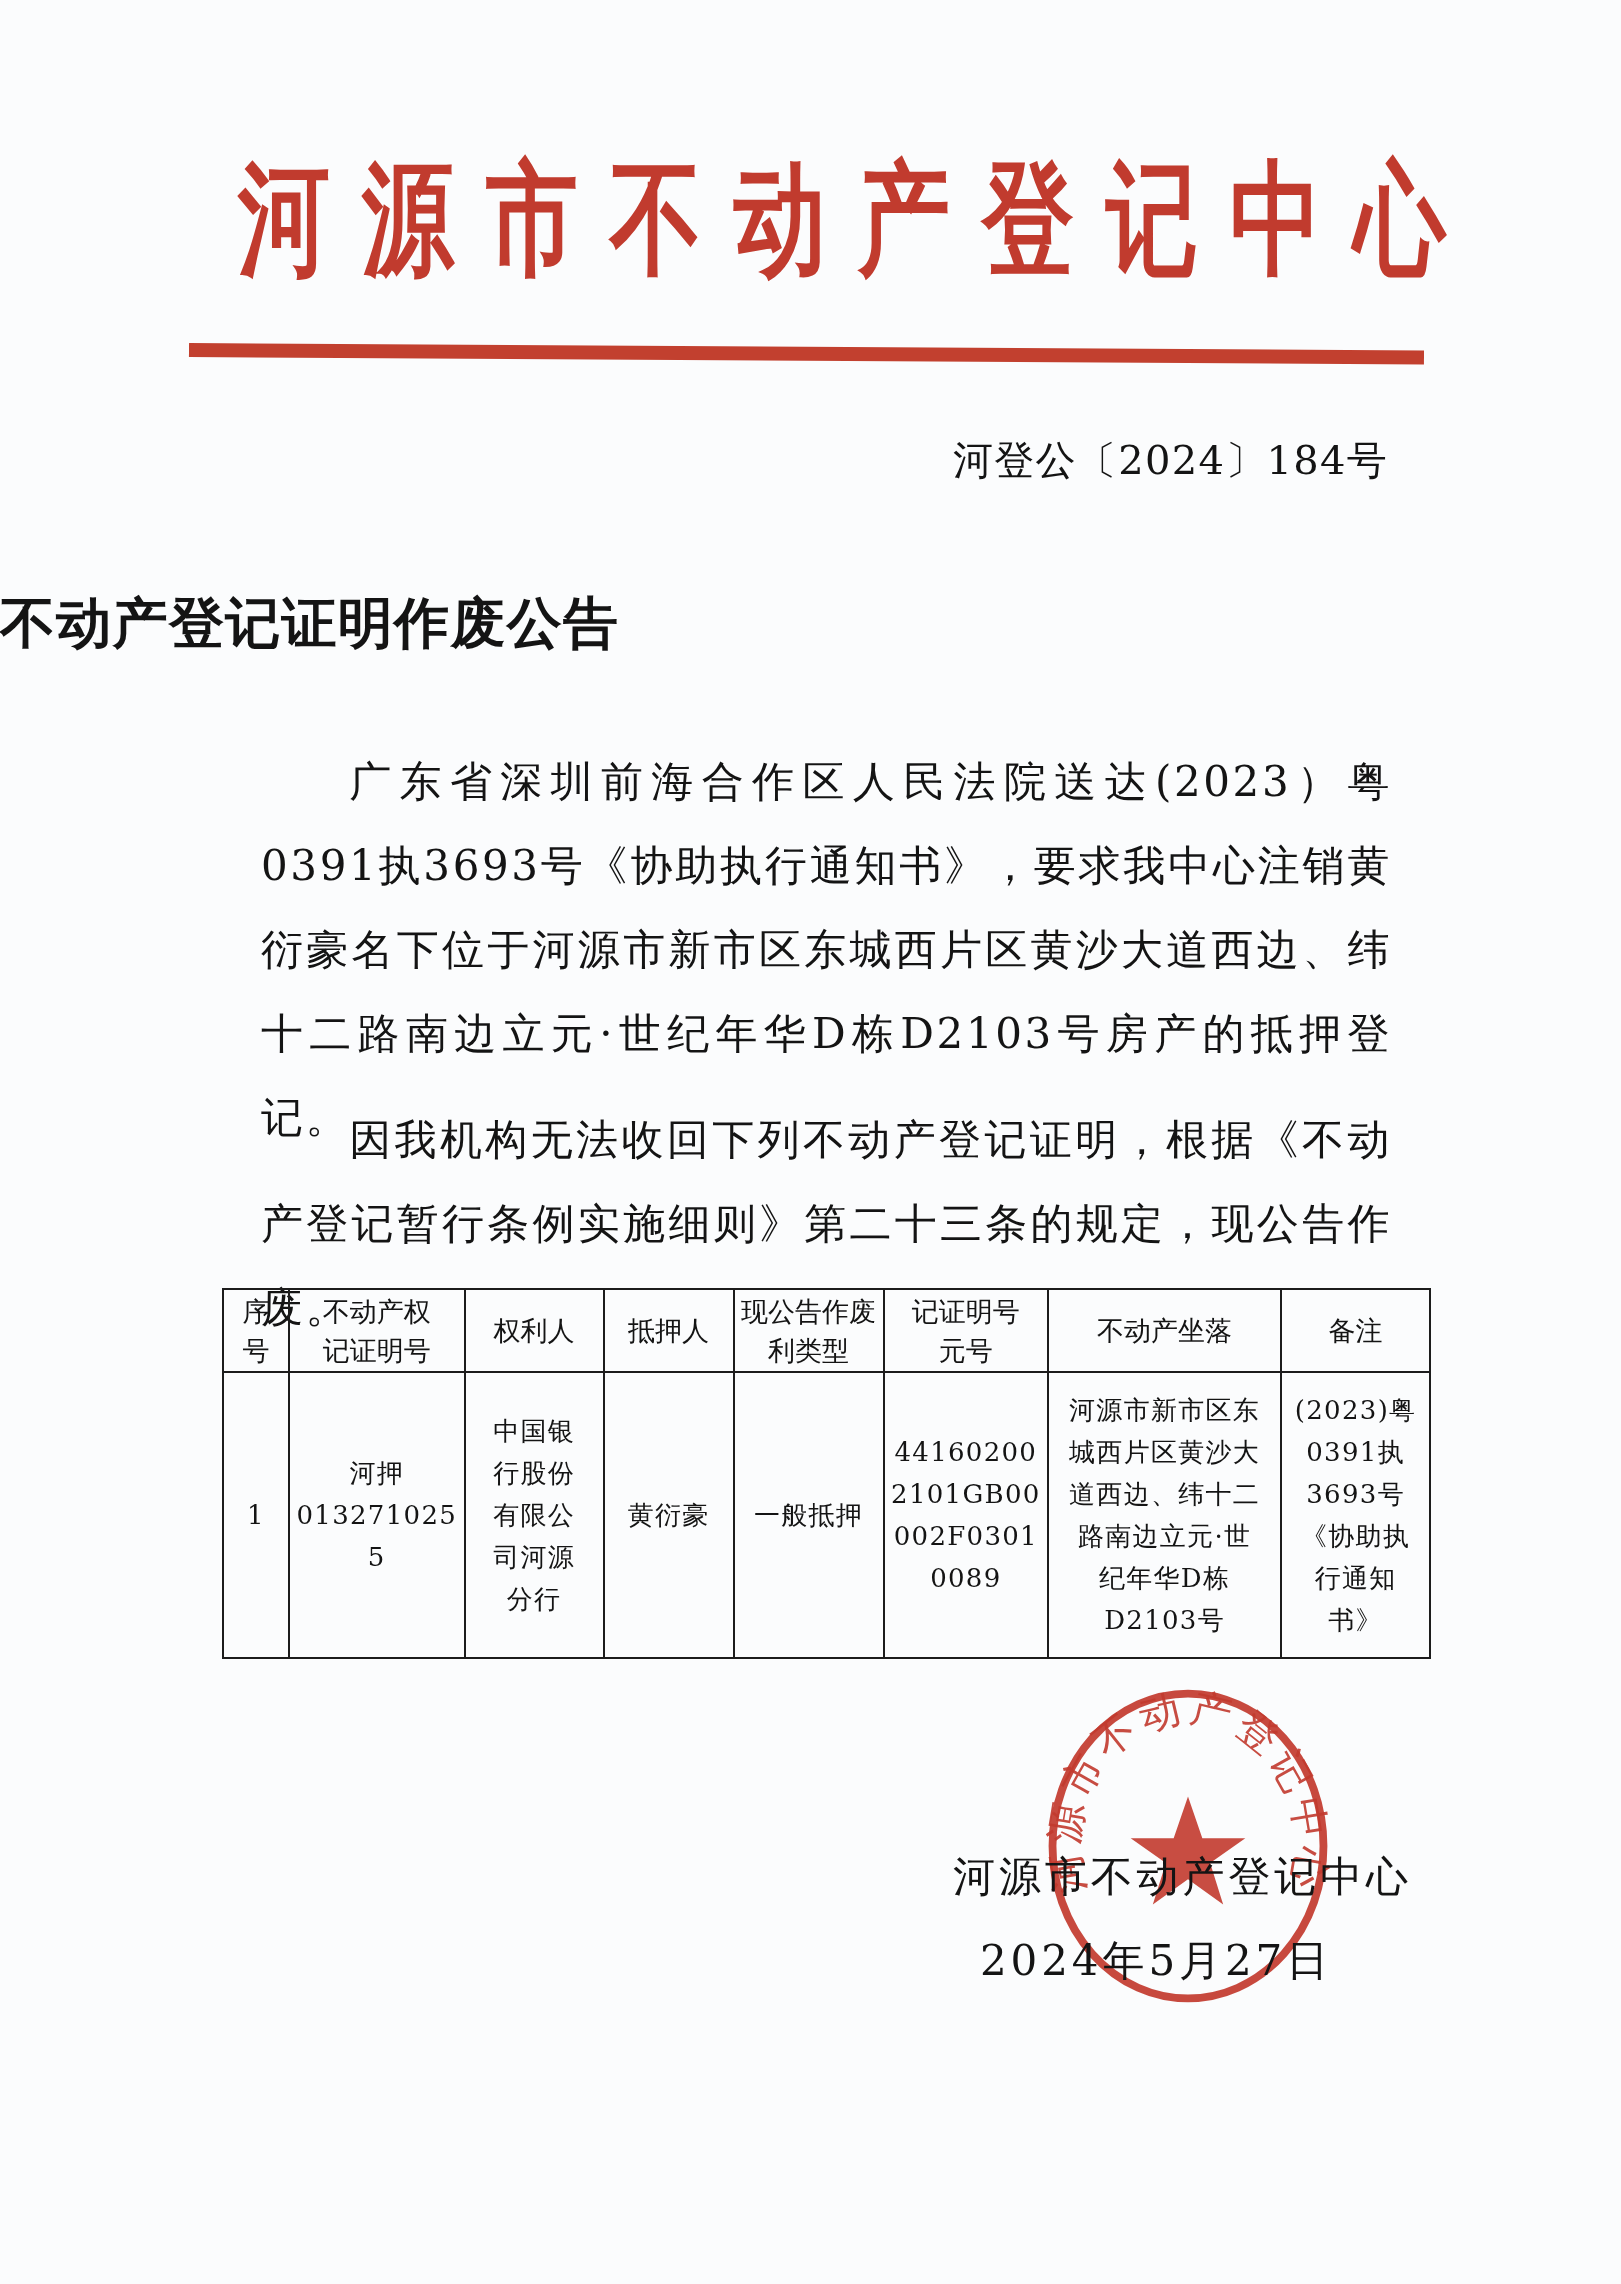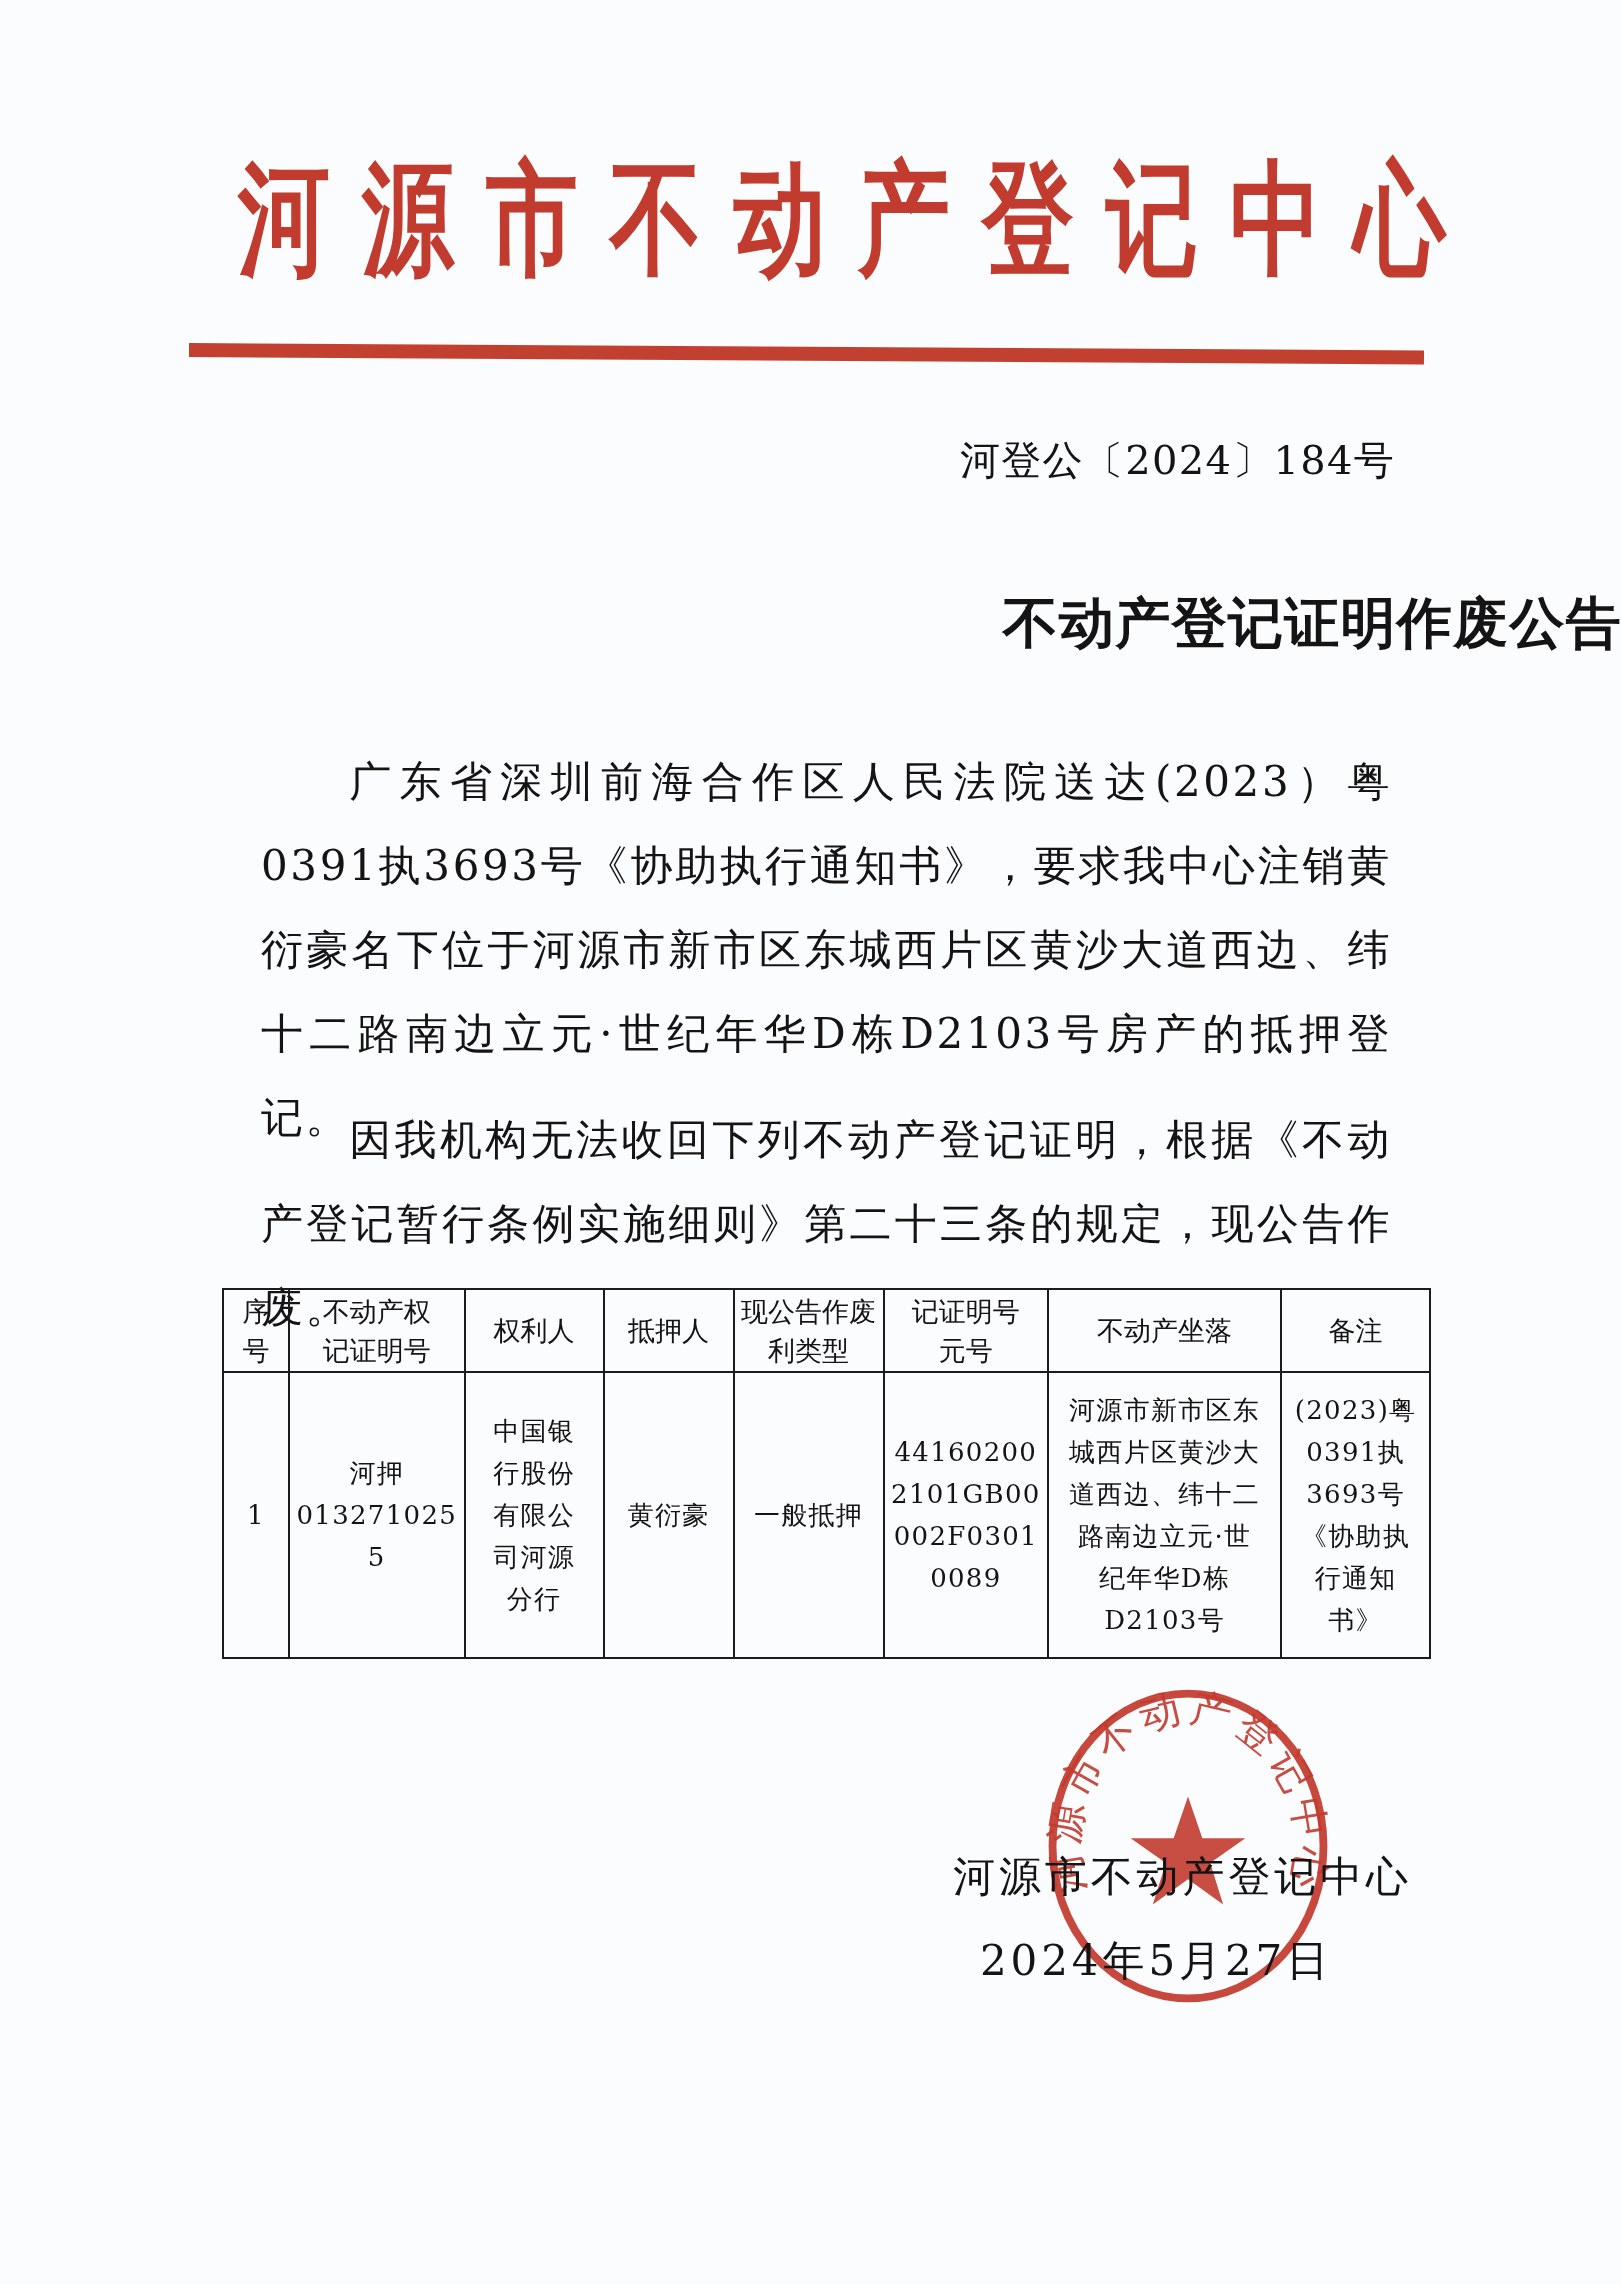--- a/index.html
+++ b/index.html
@@ -28,27 +28,27 @@
     transform-origin: center;
   }
   .redline {
     left: 189px; top: 343px; width: 1235px; height: 14.3px;
     background: #c2402f;
     transform: rotate(0.35deg);
     transform-origin: left center;
   }
 
   .docno {
-    right: 227px; top: 433px;
+    right: 234px; top: 433px;
     font-size: 40px; letter-spacing: 1.3px;
     white-space: nowrap;
   }
   .title {
     left: 0; width: 1622px; top: 587px;
-    text-align: right;
+    text-align: left;
     font-size: 55px; font-weight: bold;
     letter-spacing: 1.3px;
   }
 
   .body-text {
     left: 261px; width: 1131px;
     font-size: 42px; line-height: 84px;
     text-align: justify; text-align-last: left;
     letter-spacing: 2.6px;
   }

